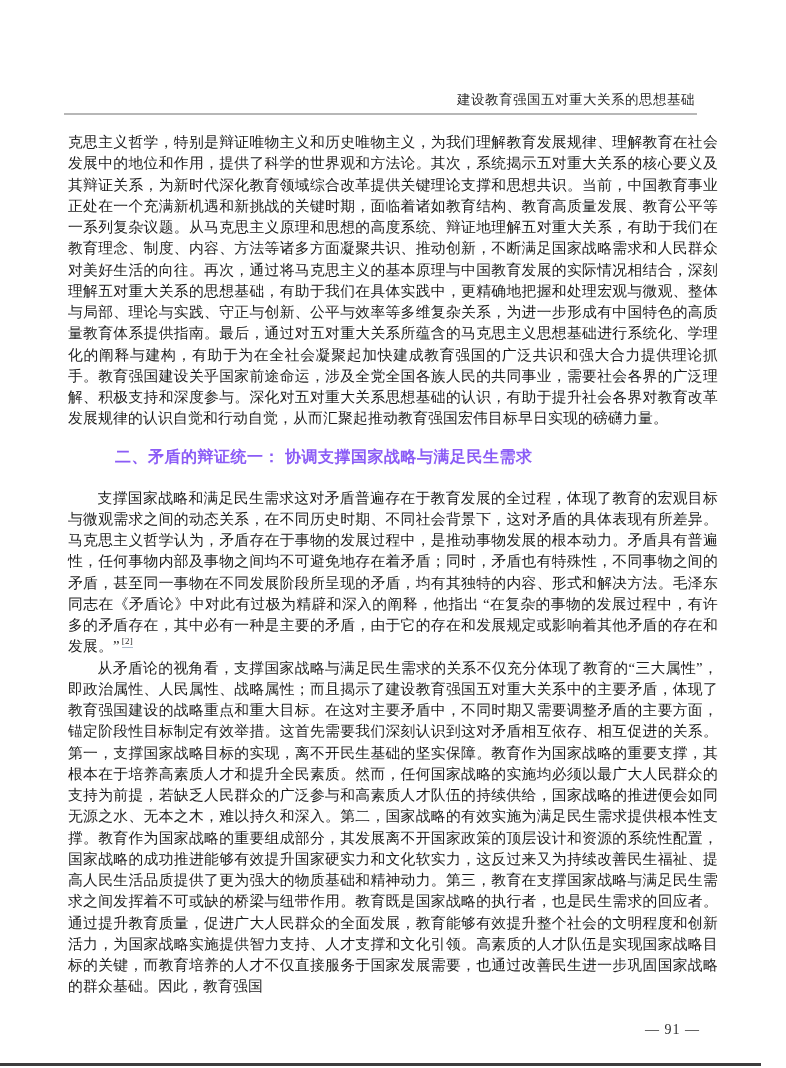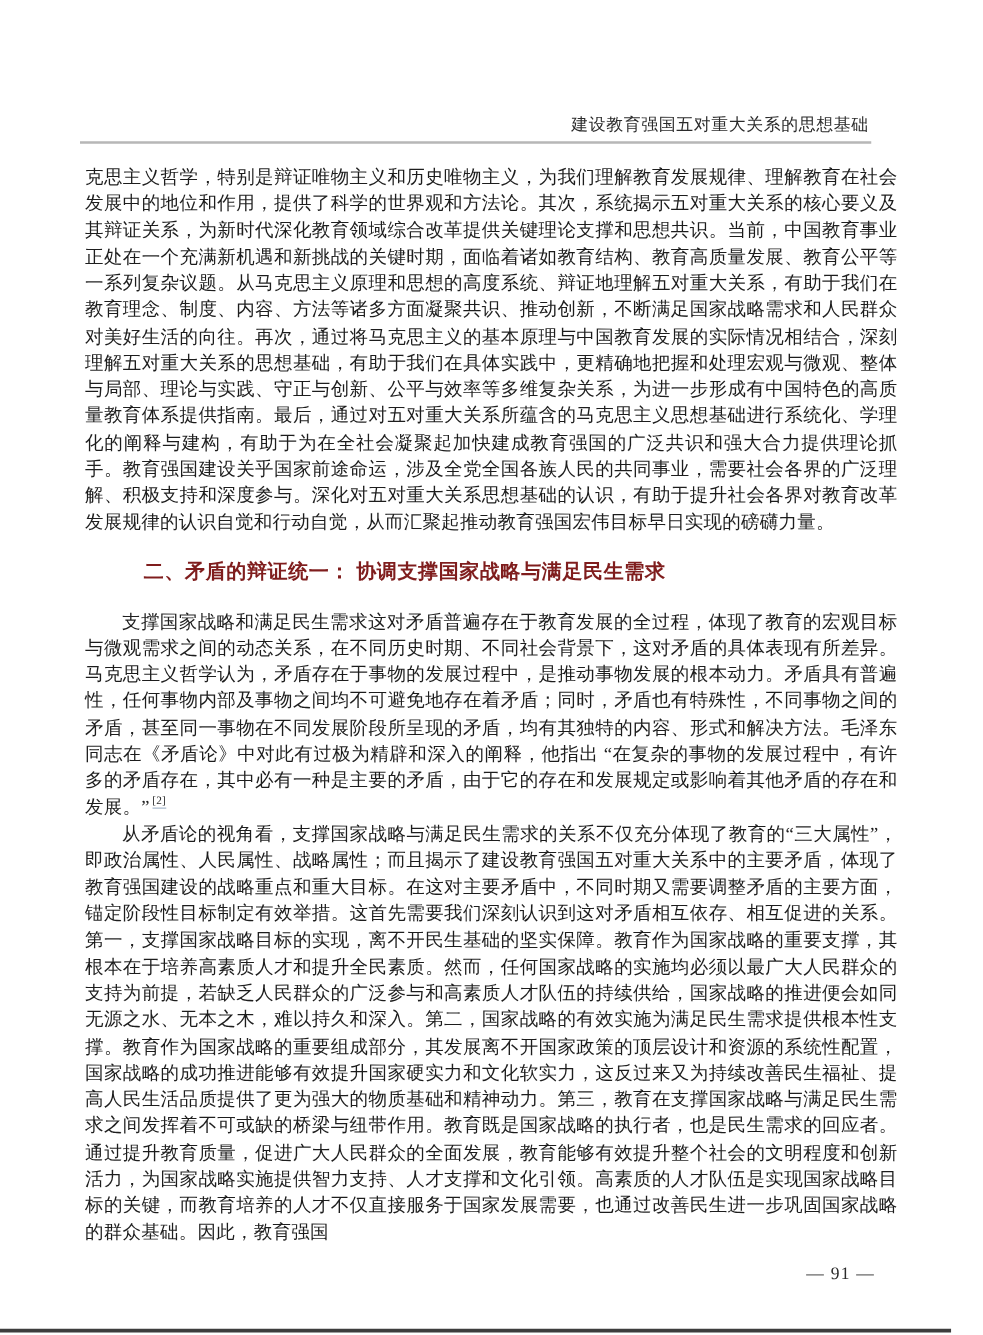--- a/index.html
+++ b/index.html
@@ -46,34 +46,34 @@
     letter-spacing: 0.2px;
   }
   .para.indent { text-indent: 2em; }
   .section-heading {
     margin: 17px 0 20px 0;
     padding-left: 47px;
     font-family: "Liberation Sans", "DejaVu Sans", sans-serif;
     font-weight: bold;
     font-size: 16px;
     letter-spacing: 0.5px;
-    color: #7f1d1d;
+    color: #8b5cf6;
   }
   .citation-sup {
     font-size: 9px;
     vertical-align: 7px;
     line-height: 0;
     color: #2b2b2b;
     border-bottom: 1px solid #a9bacd;
     padding-bottom: 1px;
     margin-left: 2px;
     font-family: "Liberation Serif", "DejaVu Serif", serif;
   }
   .page-number {
-    margin-top: 14px;
+    margin-top: 24px;
     text-align: right;
     padding-right: 18px;
     font-size: 14px;
     color: #2b2b2b;
     letter-spacing: 1px;
   }
   .footer-watermark {
     position: absolute;
     left: 28px;
     top: 1019px;

